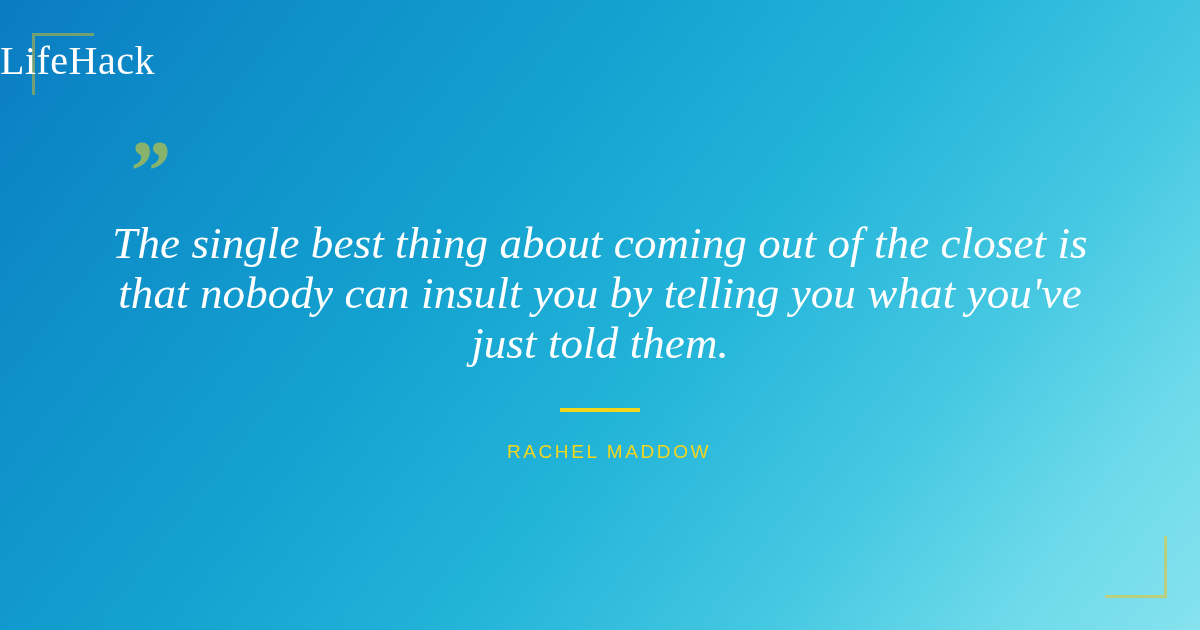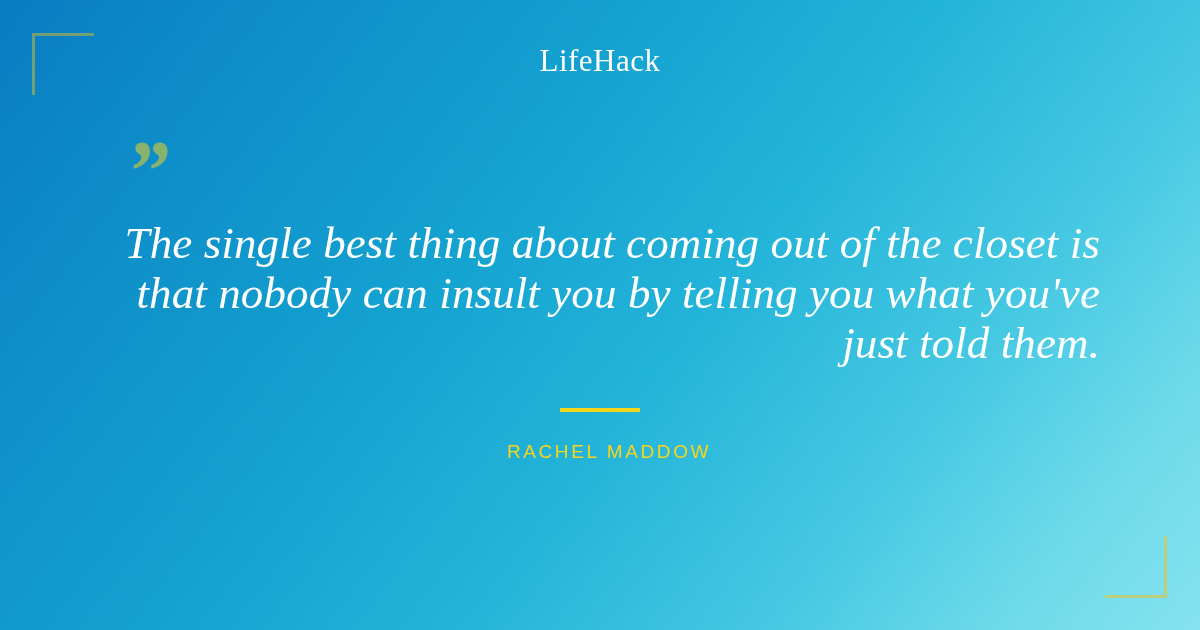--- a/index.html
+++ b/index.html
@@ -47,24 +47,24 @@
     border-bottom: 3px solid rgba(190,205,120,0.95);
     border-right: 3px solid rgba(190,205,120,0.95);
   }
 
   
   .logo {
     position: absolute;
     top: 38px;
     left: 0;
     width: 1200px;
-    text-align: center;
+    text-align: left;
     color: #ffffff;
     font-family: "Liberation Serif", "DejaVu Serif", serif;
-    font-size: 31px;
+    font-size: 40px;
     font-weight: 400;
     letter-spacing: 0.5px;
     line-height: 46px;
     white-space: nowrap;
   }
 
   
   .quote-mark {
     position: absolute;
     left: 126px;
@@ -80,21 +80,21 @@
     line-height: 86px;
     user-select: none;
   }
 
   
   .quote-block {
     position: absolute;
     left: 100px;
     top: 218px;
     width: 1000px;
-    text-align: right;
+    text-align: center;
   }
   .quote-text {
     color: #ffffff;
     font-family: "Liberation Serif", "DejaVu Serif", serif;
     font-style: italic;
     font-weight: 400;
     font-size: 45px;
     line-height: 50px;
     letter-spacing: 0.1px;
     margin: 0;

